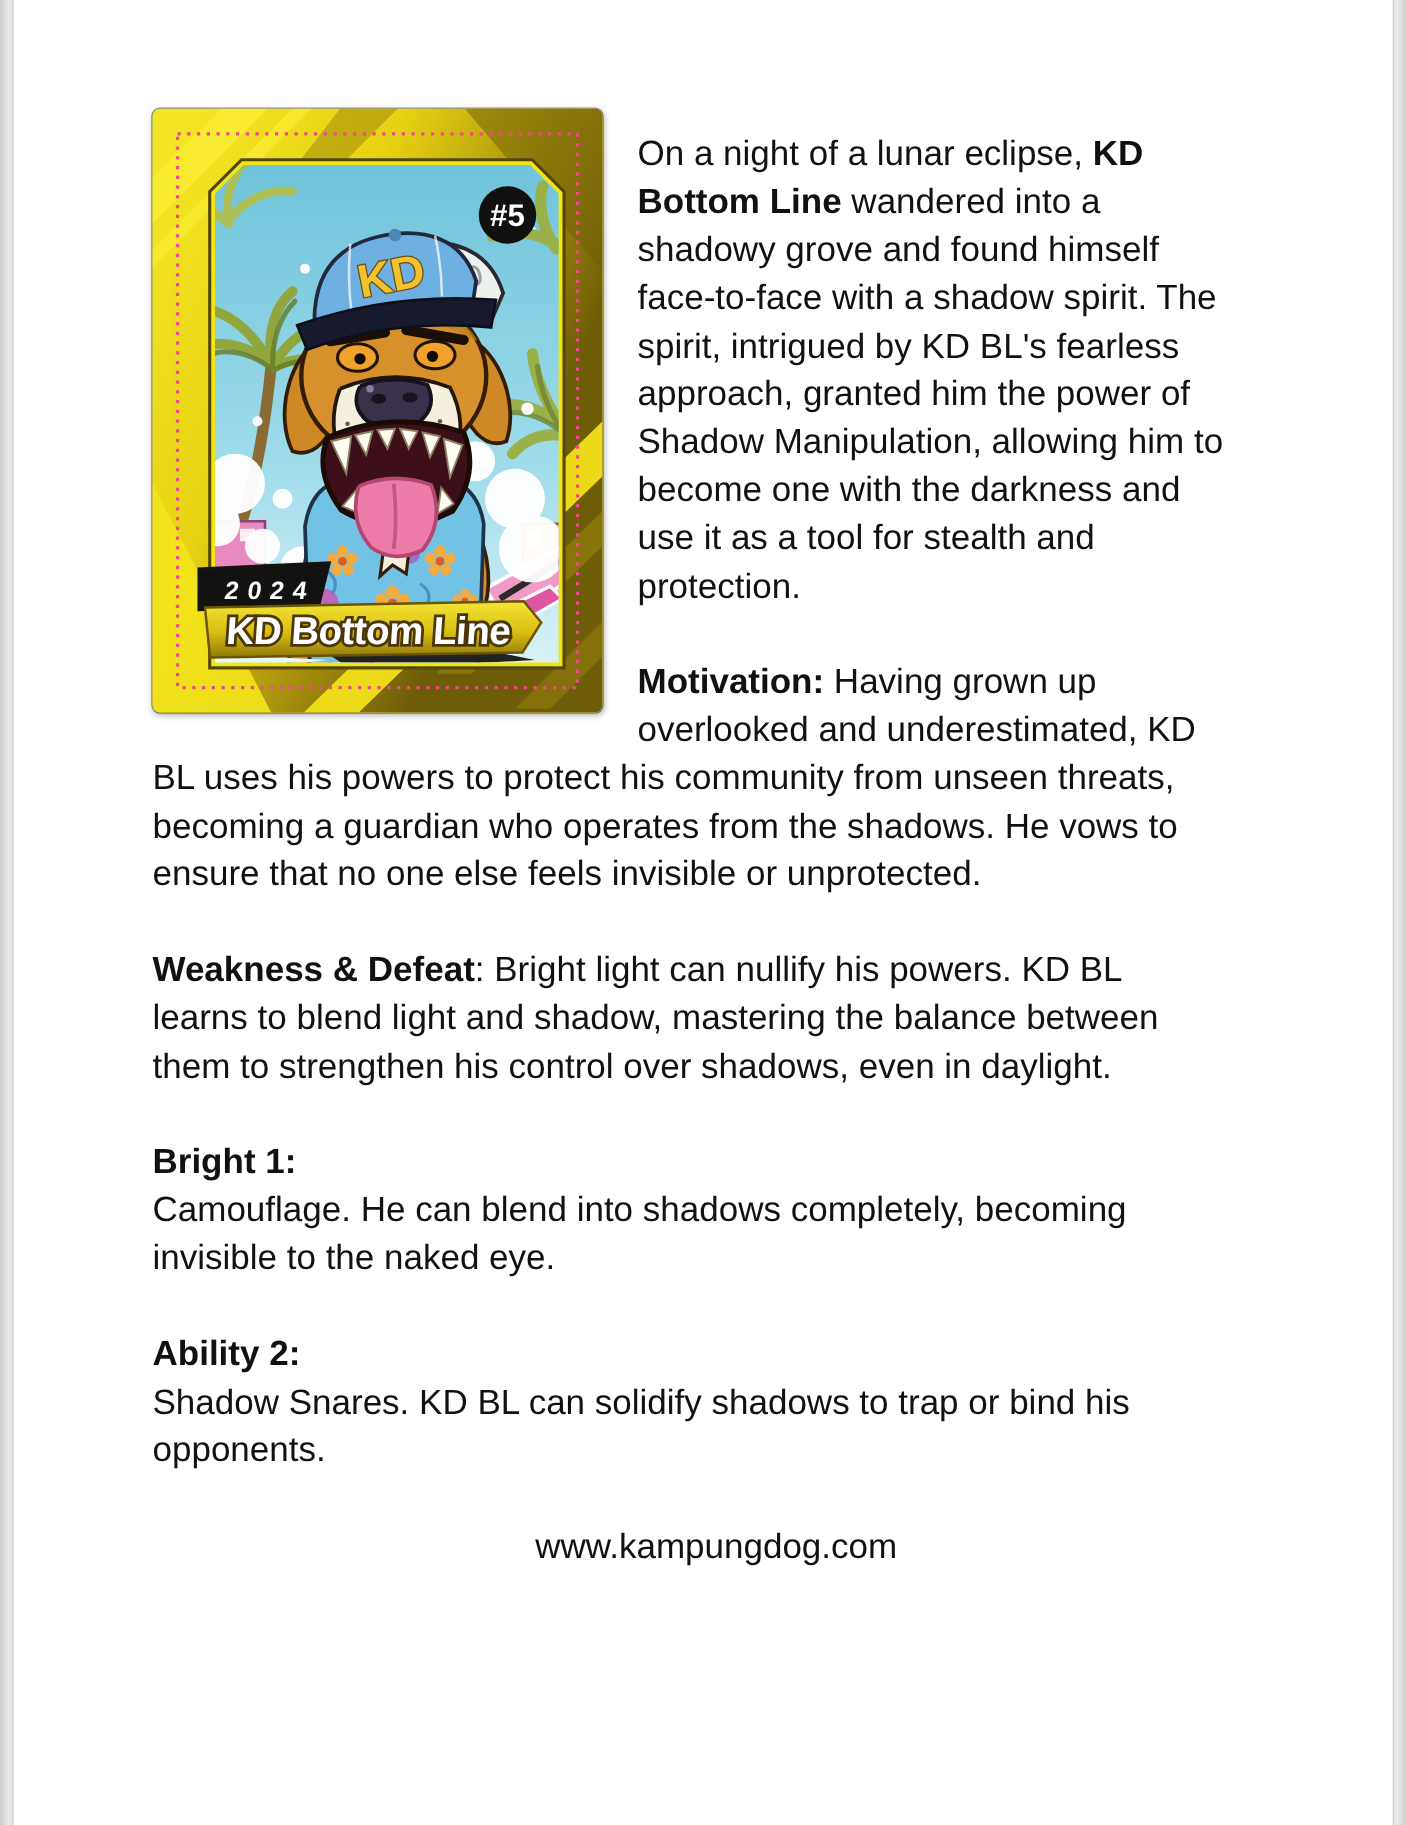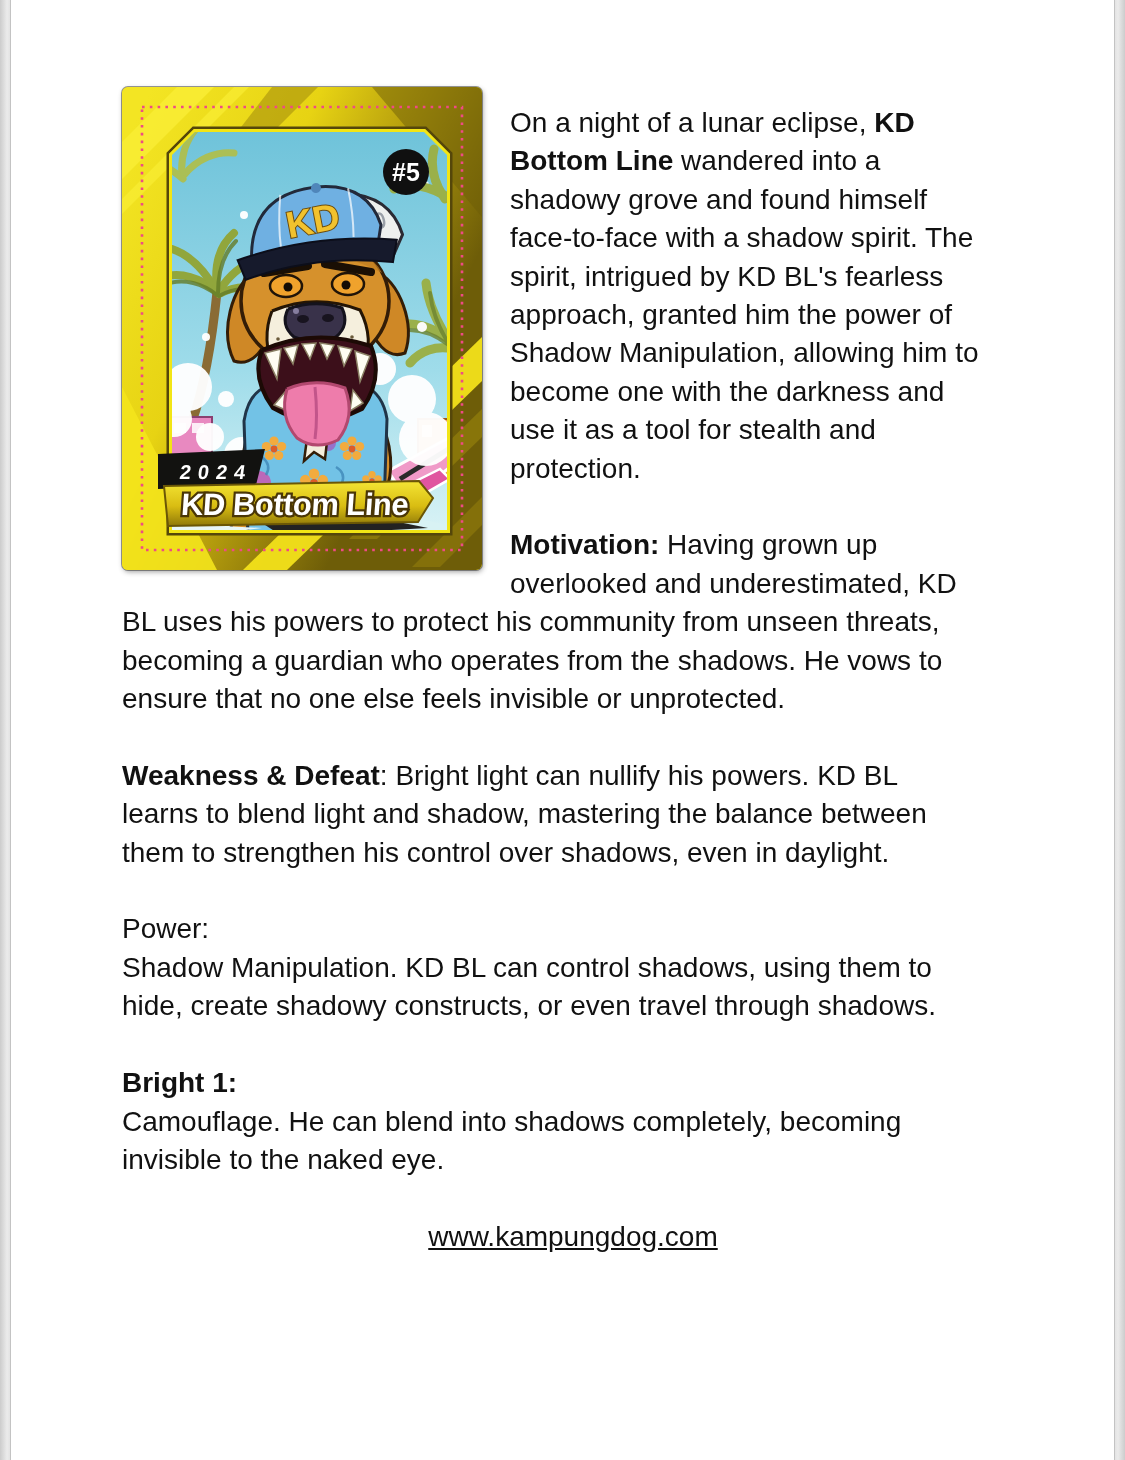--- a/index.html
+++ b/index.html
@@ -35,21 +35,20 @@
     box-shadow: 1px 2px 5px rgba(50,50,50,0.45), 0 0 0 1px #9a9a9a;
     background: #e8d414;
   }
   .card-figure svg { display: block; border-radius: 6px; }
   .footer-line {
     margin: 0;
     font-size: 29px;
     line-height: 38.4px;
     text-align: center;
     white-space: normal !important;
-    text-decoration: underline;
   }
 </style>
 </head>
 <body>
 
 <div class="gutter gutter-left"></div>
 <div class="gutter gutter-right"></div>
 
 <div class="page">
   <div class="doc-text">
@@ -294,22 +293,22 @@
 use it as a tool for stealth and
 protection.</p>
     <p><b>Motivation:</b> Having grown up
 overlooked and underestimated, KD
 BL uses his powers to protect his community from unseen threats,
 becoming a guardian who operates from the shadows. He vows to
 ensure that no one else feels invisible or unprotected.</p>
     <p><b>Weakness &amp; Defeat</b>: Bright light can nullify his powers. KD BL
 learns to blend light and shadow, mastering the balance between
 them to strengthen his control over shadows, even in daylight.</p>
-    <p>Power:
-Shadow Manipulation. KD BL can control shadows, using them to
-hide, create shadowy constructs, or even travel through shadows.</p>
     <p><b>Bright 1:</b>
 Camouflage. He can blend into shadows completely, becoming
 invisible to the naked eye.</p>
+    <p><b>Ability 2:</b>
+Shadow Snares. KD BL can solidify shadows to trap or bind his
+opponents.</p>
 
     <p class="footer-line">www.kampungdog.com</p>
   </div>
 </div>
 
 </body></html>

